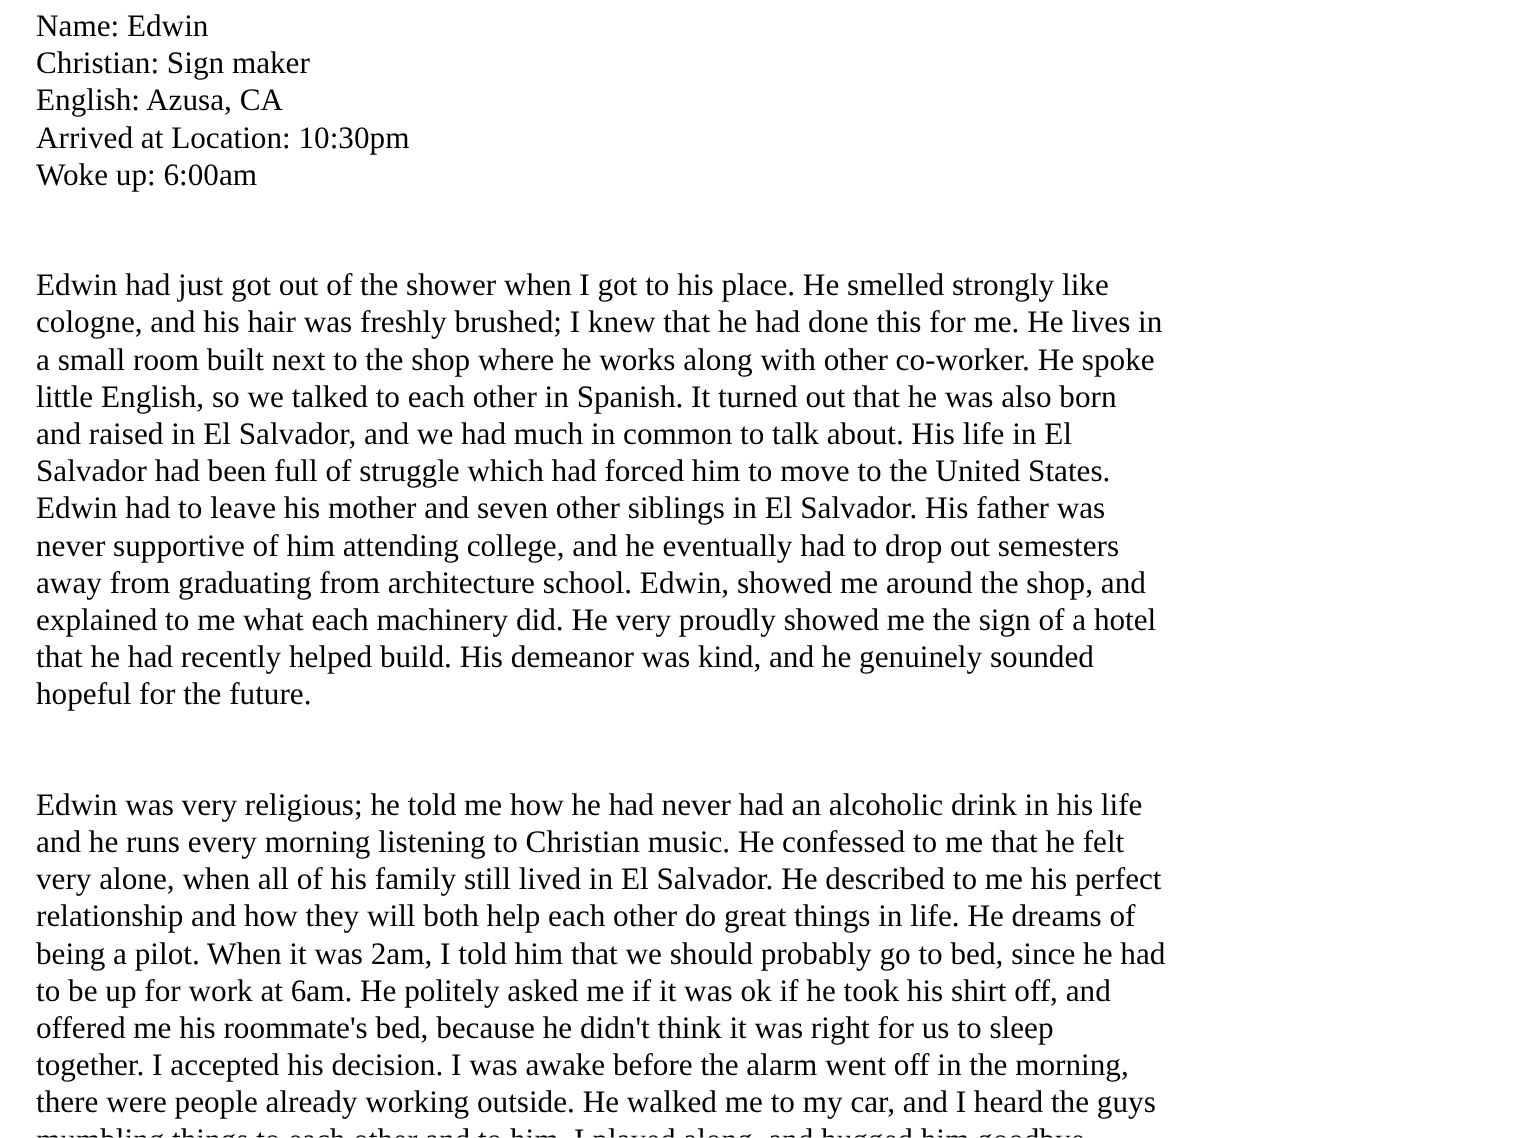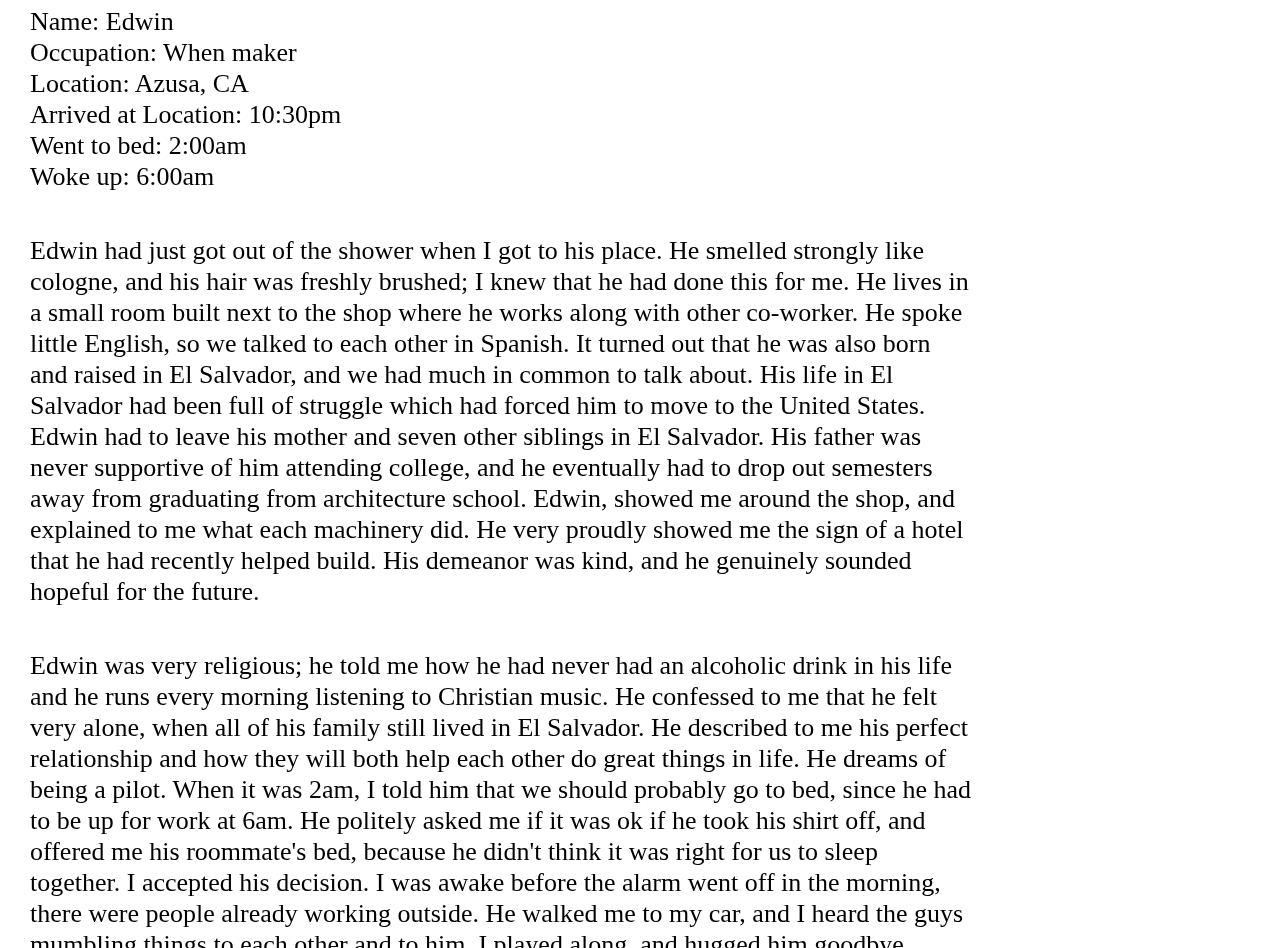--- a/index.html
+++ b/index.html
@@ -24,32 +24,31 @@
     line-height: 31px;
     text-align: left;
   }
   .profile-block {
     margin: 0;
   }
   .profile-line {
     white-space: pre-wrap;
   }
   .para {
-    margin: 43px 0 0 0;
+    margin: 61px 0 0 0;
   }
 </style>
 </head>
 <body>
 
 <div class="page">
   <div class="profile-block">
     <div class="profile-line">Name: Edwin</div>
-    <div class="profile-line">Occupation: When maker</div>
-    <div class="profile-line">Location: Azusa, CA</div>
+    <div class="profile-line">Christian: Sign maker</div>
+    <div class="profile-line">English: Azusa, CA</div>
     <div class="profile-line">Arrived at Location: 10:30pm</div>
-    <div class="profile-line">Went to bed: 2:00am</div>
     <div class="profile-line">Woke up: 6:00am</div>
   </div>
 
   <p class="para">Edwin had just got out of the shower when I got to his place. He smelled strongly like cologne, and his hair was freshly brushed; I knew that he had done this for me. He lives in a small room built next to the shop where he works along with other co-worker. He spoke little English, so we talked to each other in Spanish. It turned out that he was also born and raised in El Salvador, and we had much in common to talk about. His life in El Salvador had been full of struggle which had forced him to move to the United States. Edwin had to leave his mother and seven other siblings in El Salvador. His father was never supportive of him attending college, and he eventually had to drop out semesters away from graduating from architecture school. Edwin, showed me around the shop, and explained to me what each machinery did. He very proudly showed me the sign of a hotel that he had recently helped build. His demeanor was kind, and he genuinely sounded hopeful for the future.</p>
 
   <p class="para">Edwin was very religious; he told me how he had never had an alcoholic drink in his life and he runs every morning listening to Christian music. He confessed to me that he felt very alone, when all of his family still lived in El Salvador. He described to me his perfect relationship and how they will both help each other do great things in life. He dreams of being a pilot. When it was 2am, I told him that we should probably go to bed, since he had to be up for work at 6am. He politely asked me if it was ok if he took his shirt off, and offered me his roommate's bed, because he didn't think it was right for us to sleep together. I accepted his decision. I was awake before the alarm went off in the morning, there were people already working outside. He walked me to my car, and I heard the guys mumbling things to each other and to him. I played along, and hugged him goodbye.</p>
 </div>
 
 </body></html>

